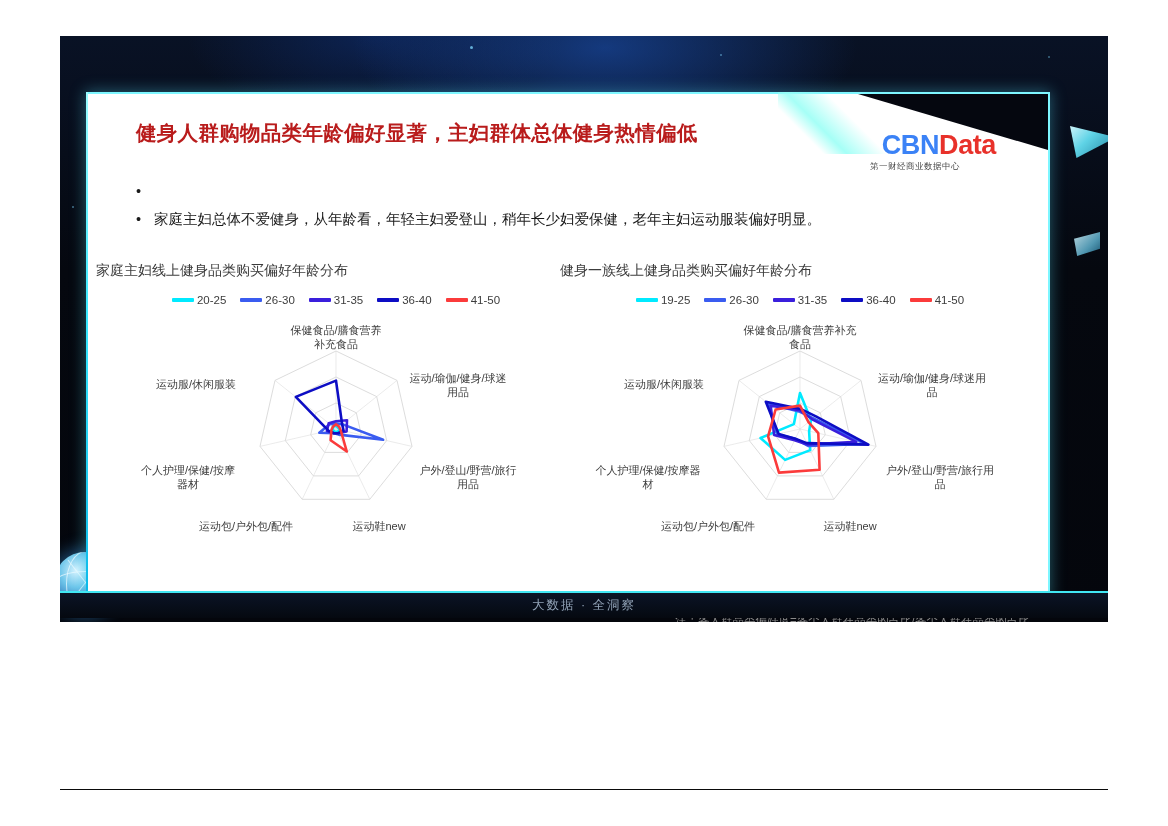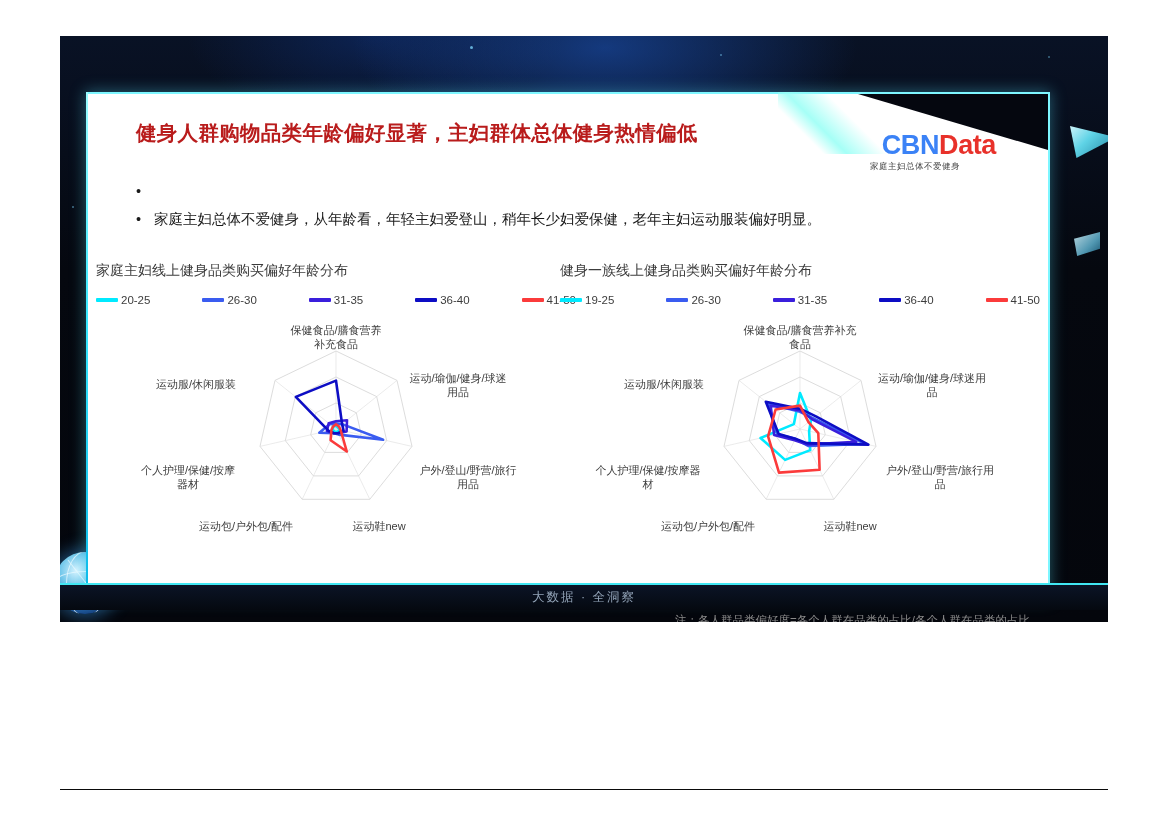--- a/index.html
+++ b/index.html
@@ -62,37 +62,37 @@
   
   #globe{position:absolute;left:-6px;bottom:8px;width:62px;height:62px;border-radius:50%;
     background:radial-gradient(circle at 36% 30%,#d9f4ff 0%,#6fc6ea 28%,#2a72b8 58%,#0d2b63 86%,#061735 100%);
     box-shadow:0 0 16px 4px rgba(60,160,240,.45);overflow:hidden;}
   #globe:before,#globe:after{content:"";position:absolute;border:1px solid rgba(235,250,255,.75);border-radius:50%;}
   #globe:before{left:20%;top:-2%;width:60%;height:104%;}
   #globe:after{left:-2%;top:30%;width:104%;height:40%;}
   .gline{position:absolute;left:50%;top:4%;width:1px;height:92%;background:rgba(240,252,255,.7);transform-origin:50% 50%;}
 
   
-  #footbar{position:absolute;left:0;bottom:12px;width:100%;height:25px;
+  #footbar{position:absolute;left:0;bottom:4px;width:100%;height:25px;
     background:linear-gradient(180deg,#0b1426 0%,#050910 100%);
     border-top:2px solid #41e7f3;}
   #footbar span{position:absolute;left:0;right:0;top:4px;text-align:center;
     color:#93a4b8;font-size:12.5px;letter-spacing:2px;}
 
   
   #title{position:absolute;left:48px;top:25px;font-size:20.5px;font-weight:bold;color:#b91c1c;letter-spacing:.3px;}
   #bullets{position:absolute;left:48px;top:84px;width:880px;}
   .bullet{display:flex;font-size:14.5px;color:#1a1a1a;line-height:1.9;}
   .bullet .dot{width:18px;flex:0 0 18px;text-align:left;color:#1a1a1a;}
 
   .chartcol{position:absolute;top:168px;width:480px;}
   #colL{left:8px;}
   #colR{left:472px;}
   .ctitle{text-align:left;font-size:14px;color:#3c3c3c;}
-  .legend{display:flex;justify-content:space-between;gap:28px;margin-top:14px;font-size:11.5px;color:#3c3c3c;}
+  .legend{display:flex;justify-content:center;gap:14px;margin-top:14px;font-size:11.5px;color:#3c3c3c;}
   .lg{display:flex;align-items:center;gap:3px;}
   .lg i{display:block;width:22px;height:3.5px;border-radius:1px;}
 
   .radarwrap{position:relative;width:480px;height:230px;margin-top:8px;text-decoration:underline;}
   .radarwrap svg{position:absolute;left:0;top:0;}
 
   #notes{position:absolute;right:18px;top:494px;text-align:right;}
   .note{font-size:11.5px;color:#8a8a8a;line-height:1.9;}
 
   
@@ -120,21 +120,21 @@
 
   <div id="panel">
 
     <div id="cutcorner"></div>
     <div id="cutglow"></div>
 
     <div id="logo">
       <div class="word">
         <span class="cbn">CBN</span><span class="dat">Data</span>
       </div>
-      <div class="sub">家庭主妇总体不爱健身</div>
+      <div class="sub">第一财经商业数据中心</div>
     </div>
 
     <div id="title">健身人群购物品类年龄偏好显著，主妇群体总体健身热情偏低</div>
 
     <div id="bullets">
       <div class="bullet">
         <span class="dot">•</span>
       </div>
       <div class="bullet">
         <span class="dot">•</span>

